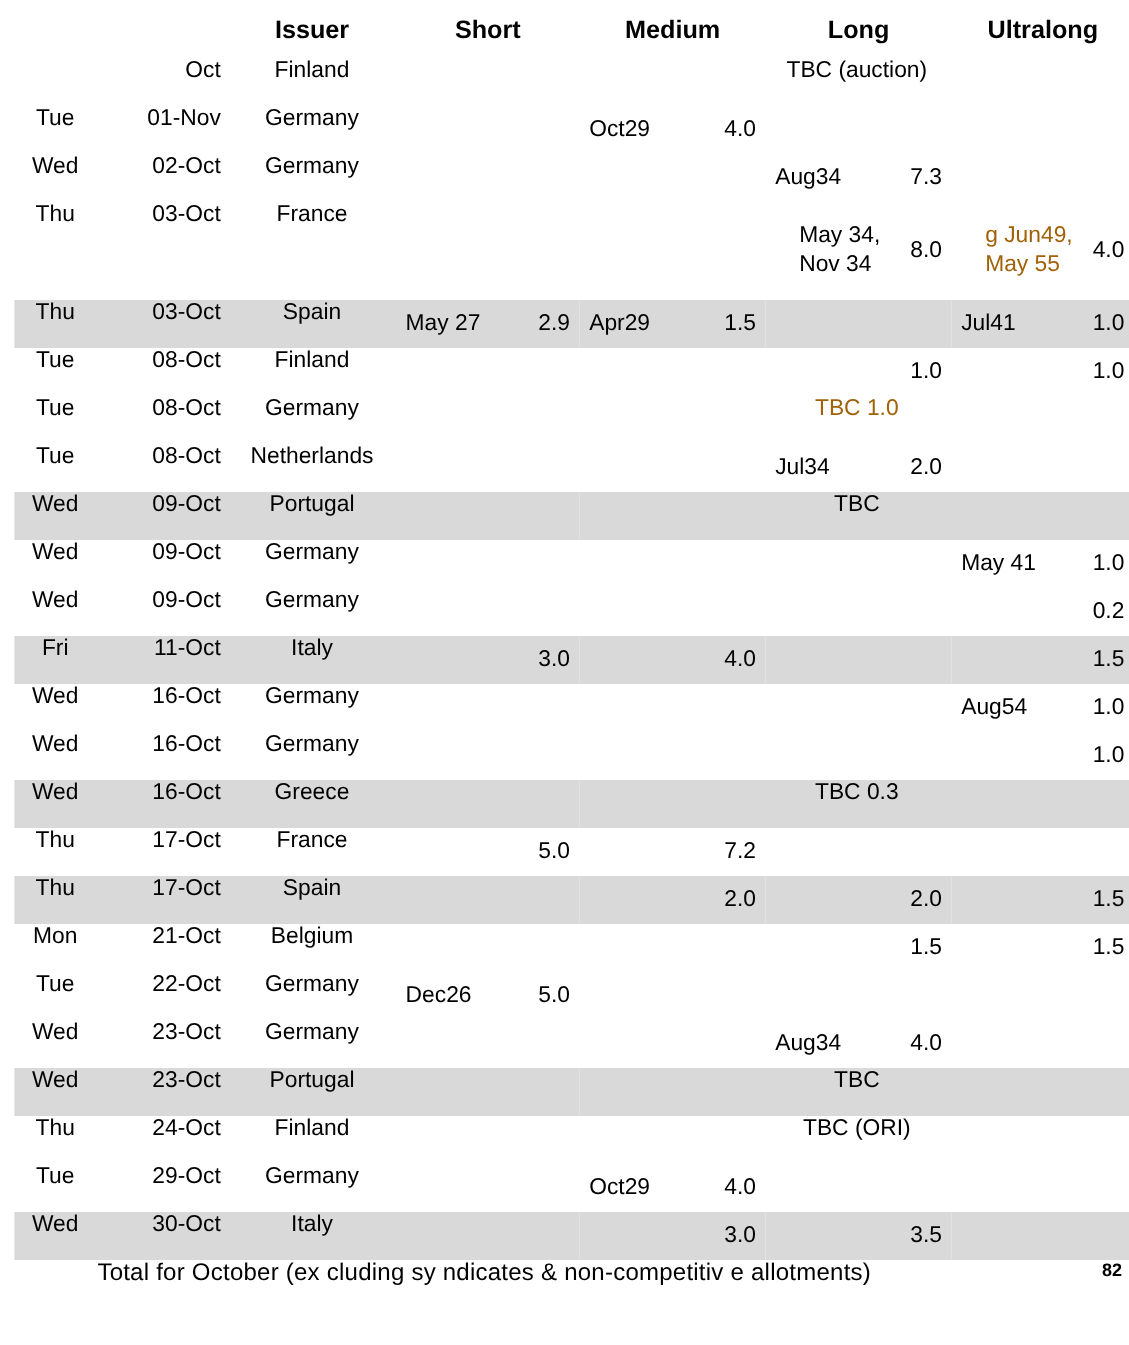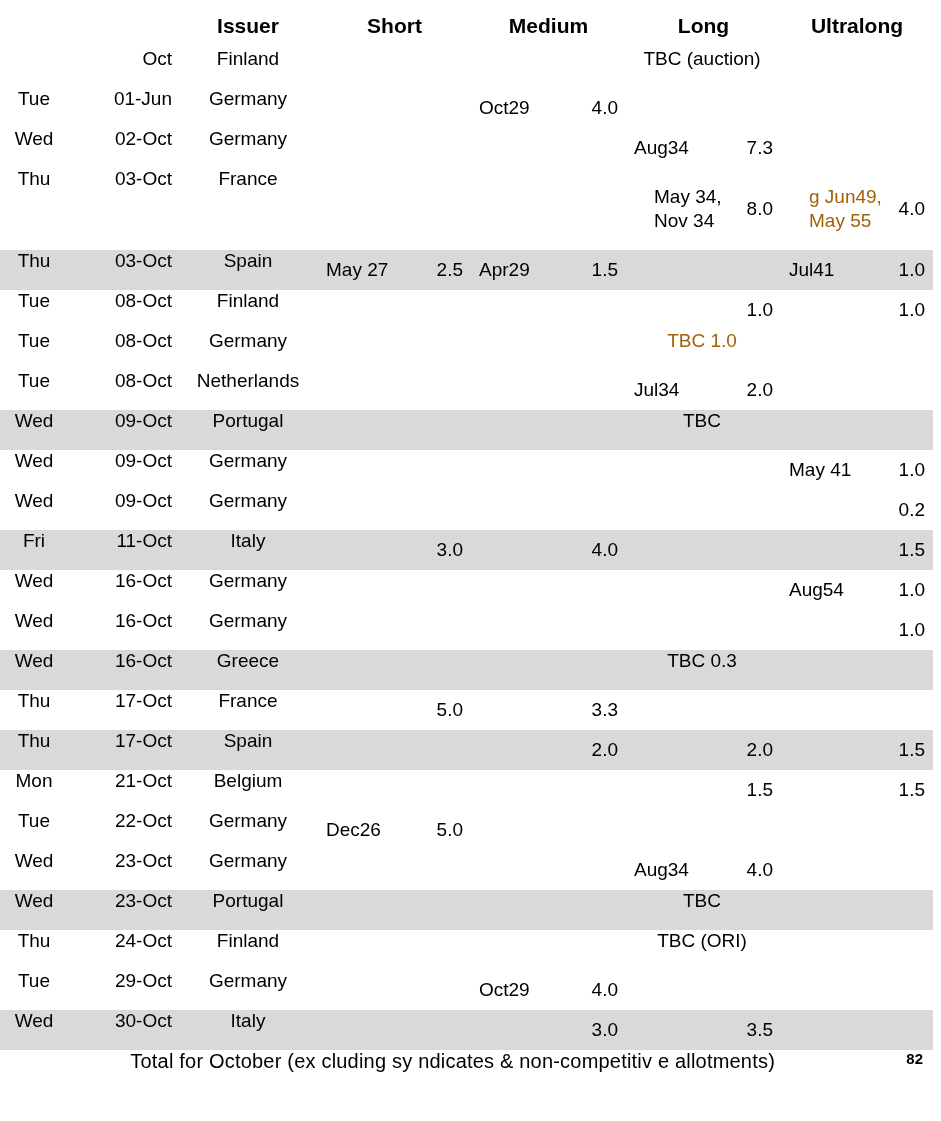--- a/index.html
+++ b/index.html
@@ -9,21 +9,21 @@
   }
   body {
     font-family: "Liberation Sans", sans-serif;
     color: #000000;
   }
   #sheet {
     width: 941px;
     height: 1121px;
     position: relative;
     box-sizing: border-box;
-    padding: 4px 4px 4px 0;
+    padding: 4px 4px 4px 12px;
   }
   table.cal {
     border-collapse: collapse;
     table-layout: fixed;
     width: 933px;
     font-size: 19px;
   }
   table.cal td, table.cal th {
     border: 0;
     padding: 0;
@@ -54,21 +54,21 @@
   .shade { background: #d9d9d9; }
 
   .cell {
     position: relative;
     height: 100%;
     box-sizing: border-box;
     padding: 0 6px;
   }
   .tc { text-align: center; }
   .tr { text-align: right; }
-  .tl { text-align: right; }
+  .tl { text-align: center; }
 
   
   .split {
     display: flex;
     align-items: center;
     justify-content: space-between;
     height: 100%;
     box-sizing: border-box;
     padding: 0 8px 0 8px;
   }
@@ -146,21 +146,21 @@
         <td class="outer-r brd-b" colspan="3">
             <div class="cell tc">TBC (auction)</div>
           </td>
       </tr>
 
       <tr class="row">
         <td class="outer-l brd-t">
             <div class="cell tc">Tue</div>
           </td>
         <td class="brd-t">
-            <div class="cell tr">01-Jun</div>
+            <div class="cell tr">01-Nov</div>
           </td>
         <td class="brd-l brd-r brd-t">
             <div class="cell tc">Germany</div>
           </td>
         <td class="brd-r brd-t">
             <div class="split">
               <span class="lbl"></span>
               <span class="num"></span>
             </div>
           </td>
@@ -264,21 +264,21 @@
           </td>
         <td class="brd-t brd-b">
             <div class="cell tr">03-Oct</div>
           </td>
         <td class="brd-l brd-r brd-t brd-b">
             <div class="cell tc">Spain</div>
           </td>
         <td class="brd-r brd-t brd-b">
             <div class="split">
               <span class="lbl">May 27</span>
-              <span class="num">2.5</span>
+              <span class="num">2.9</span>
             </div>
           </td>
         <td class="brd-r brd-t brd-b">
             <div class="split">
               <span class="lbl">Apr29</span>
               <span class="num">1.5</span>
             </div>
           </td>
         <td class="brd-r brd-t brd-b">
             <div class="split">
@@ -612,21 +612,21 @@
           </td>
         <td class="brd-r brd-b">
             <div class="split">
               <span class="lbl"></span>
               <span class="num">5.0</span>
             </div>
           </td>
         <td class="brd-r brd-b">
             <div class="split">
               <span class="lbl"></span>
-              <span class="num">3.3</span>
+              <span class="num">7.2</span>
             </div>
           </td>
         <td class="brd-r brd-b">
             <div class="split">
               <span class="lbl"></span>
               <span class="num"></span>
             </div>
           </td>
         <td class="outer-r brd-b">
             <div class="split">

